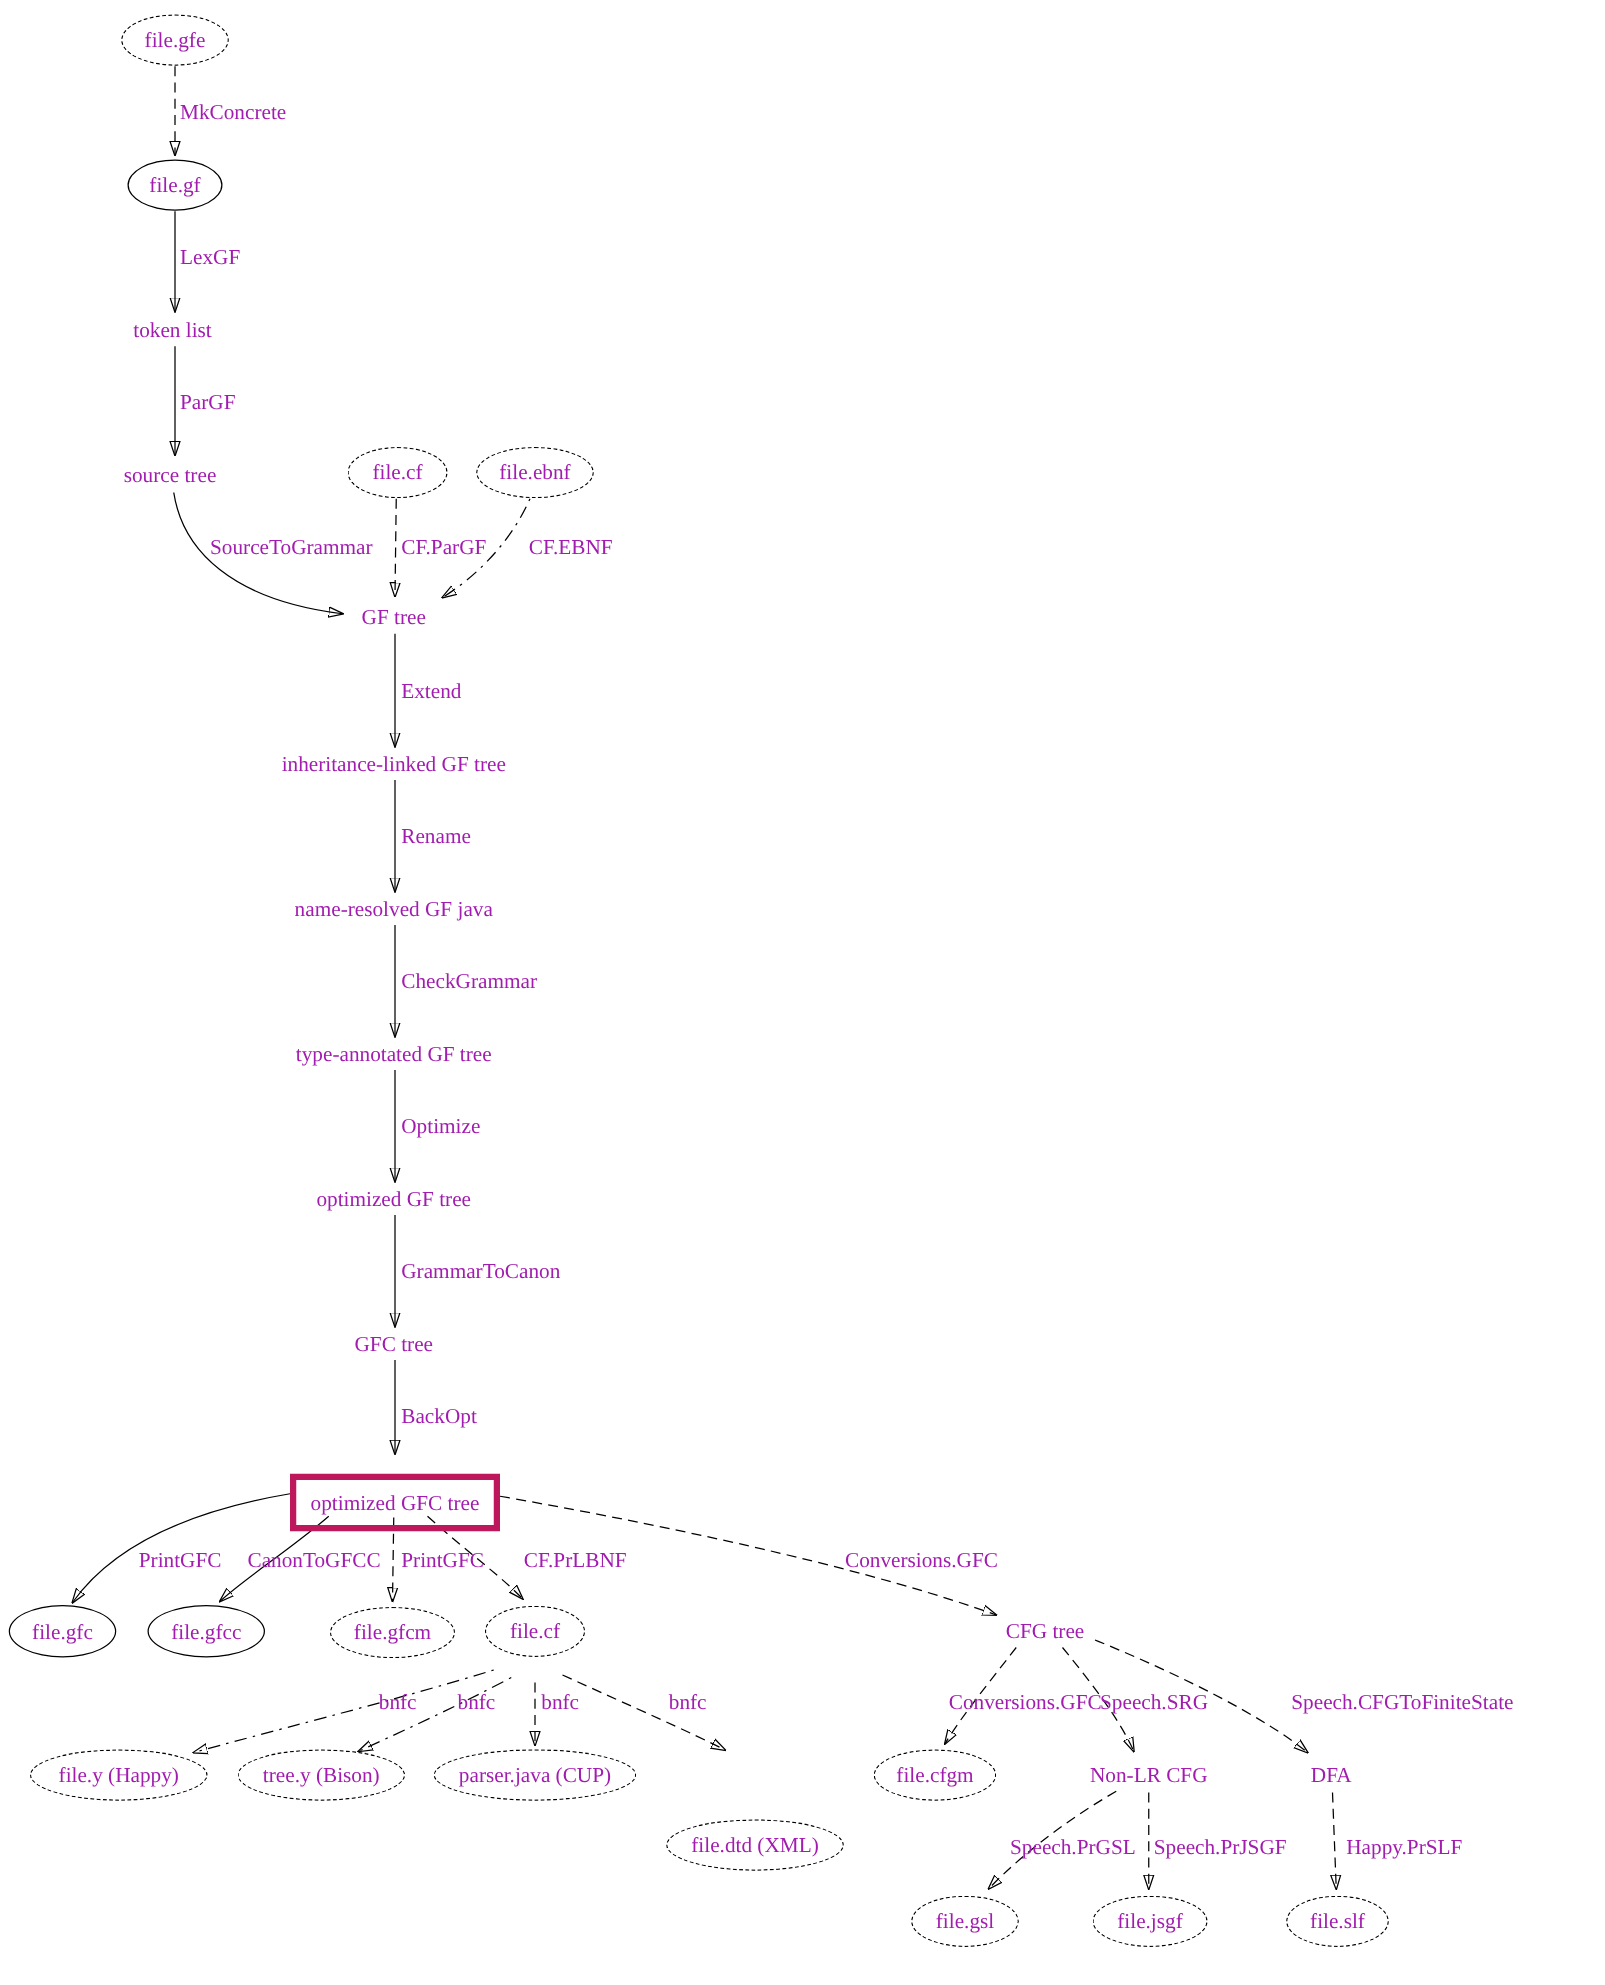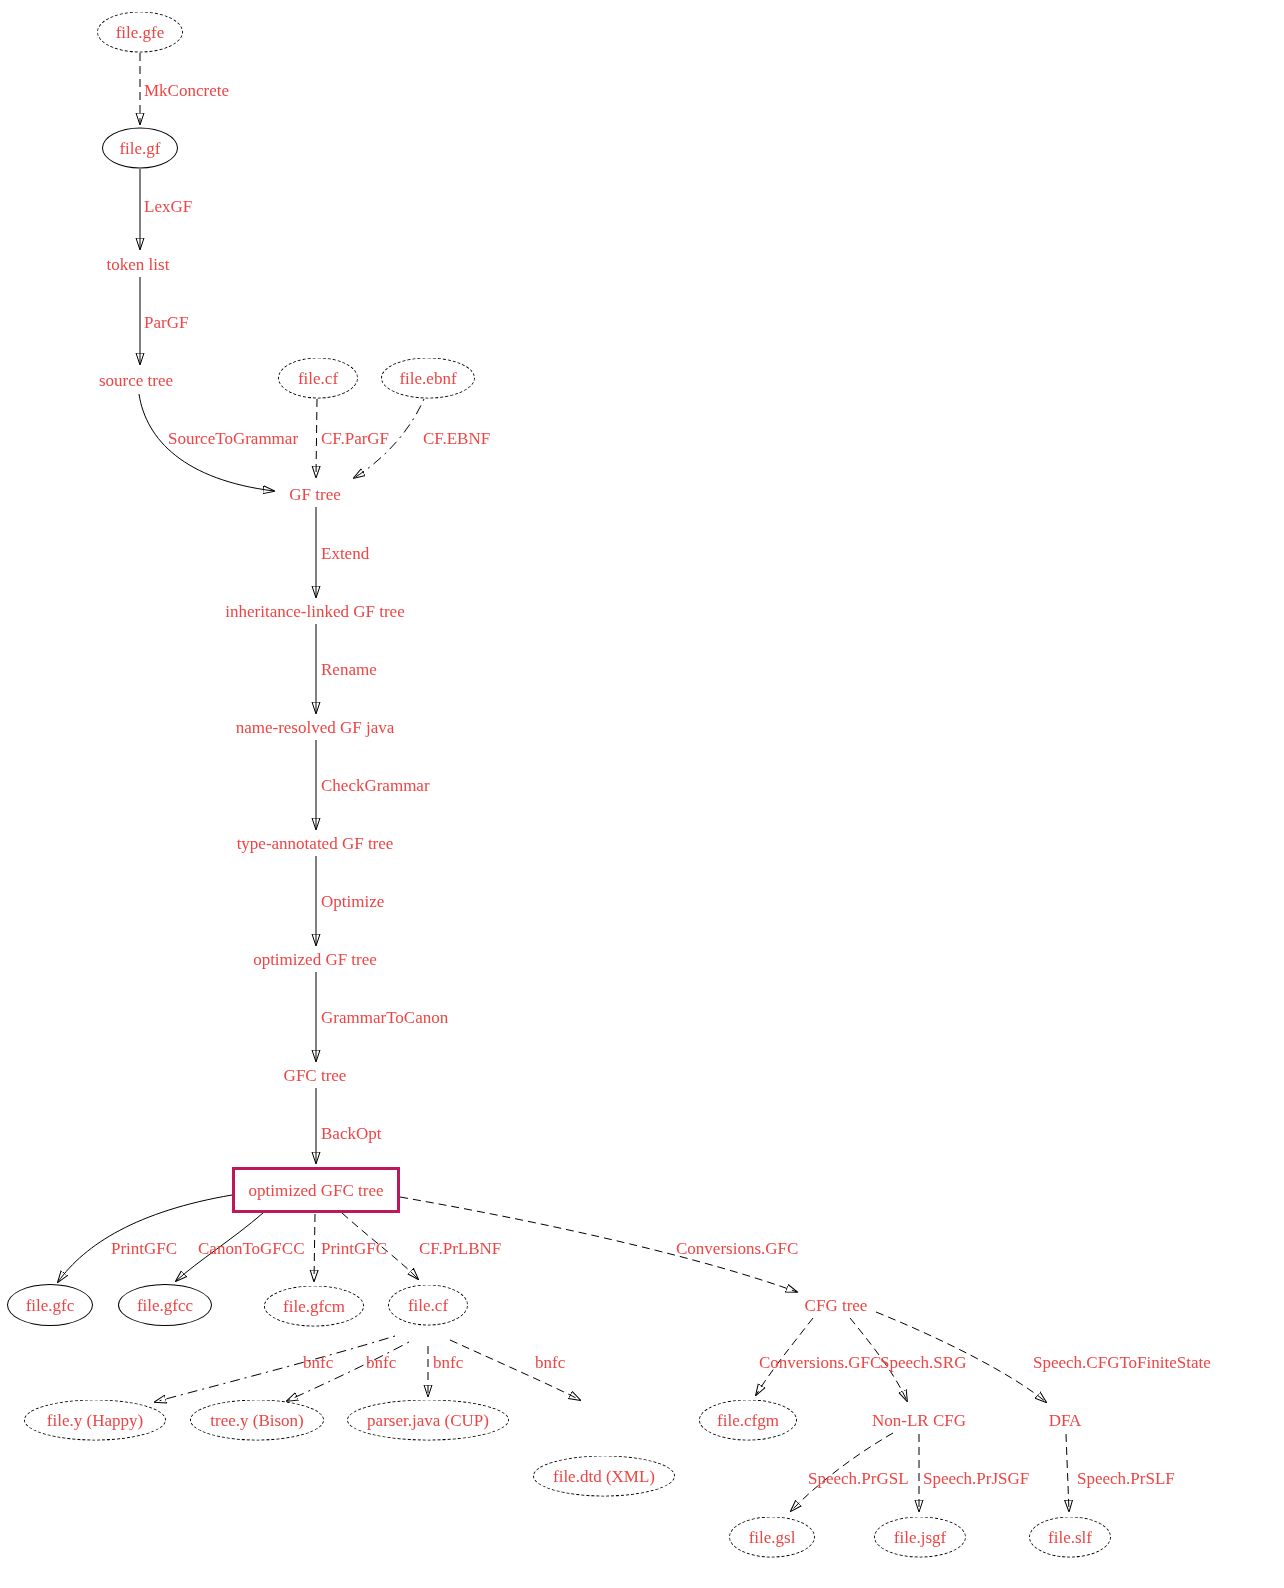--- a/index.html
+++ b/index.html
@@ -4,39 +4,39 @@
 <style>
   * { margin:0; padding:0; box-sizing:border-box; }
   html,body { background:#ffffff; }
   .canvas {
     position:relative;
     width:1284px;
     height:1588px;
     background:#ffffff;
     font-family:"Liberation Serif", serif;
     font-size:17px;
-    color:#ef4444;
+    color:#a21caf;
     overflow:hidden;
   }
   .edges { position:absolute; left:0; top:0; width:1284px; height:1588px; }
   .edges path { stroke:#000; stroke-width:1; fill:none; }
   .edges path.dashed { stroke-dasharray:8,5; }
   .edges path.dashdot { stroke-dasharray:2,5,10,5; }
   .node {
     position:absolute;
     transform:translate(-50%,-50%);
     white-space:nowrap;
     display:flex;
     align-items:center;
     justify-content:center;
     text-align:center;
     line-height:1;
   }
   .node.ellipse { border:1px solid #000; border-radius:50%; }
-  .node.rect { border:3px solid #be185d; }
+  .node.rect { border:5px solid #be185d;margin-top:12px; }
   .node.dashedb { border-style:dashed; }
   .edge-label {
     position:absolute;
     transform:translateY(-50%);
     white-space:nowrap;
     line-height:1;
   }
 </style>
 </head>
 <body>
@@ -126,15 +126,15 @@
   <div class="edge-label" style="left:676px;top:1248px">Conversions.GFC</div>
   <div class="edge-label" style="left:303px;top:1362px">bnfc</div>
   <div class="edge-label" style="left:366px;top:1362px">bnfc</div>
   <div class="edge-label" style="left:433px;top:1362px">bnfc</div>
   <div class="edge-label" style="left:535px;top:1362px">bnfc</div>
   <div class="edge-label" style="left:759px;top:1362px">Conversions.GFC</div>
   <div class="edge-label" style="left:880px;top:1362px">Speech.SRG</div>
   <div class="edge-label" style="left:1033px;top:1362px">Speech.CFGToFiniteState</div>
   <div class="edge-label" style="left:808px;top:1478px">Speech.PrGSL</div>
   <div class="edge-label" style="left:923px;top:1478px">Speech.PrJSGF</div>
-  <div class="edge-label" style="left:1077px;top:1478px">Speech.PrSLF</div>
+  <div class="edge-label" style="left:1077px;top:1478px">Happy.PrSLF</div>
 
 </div>
 
 </body></html>

